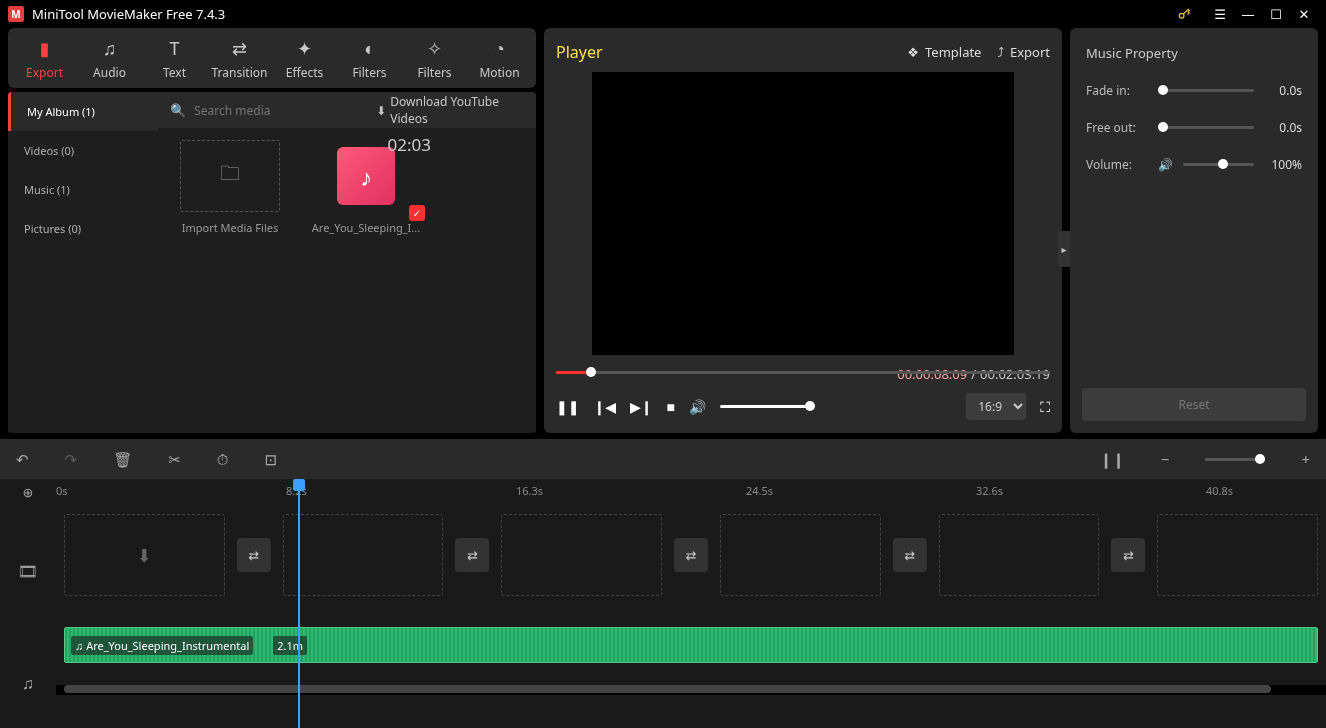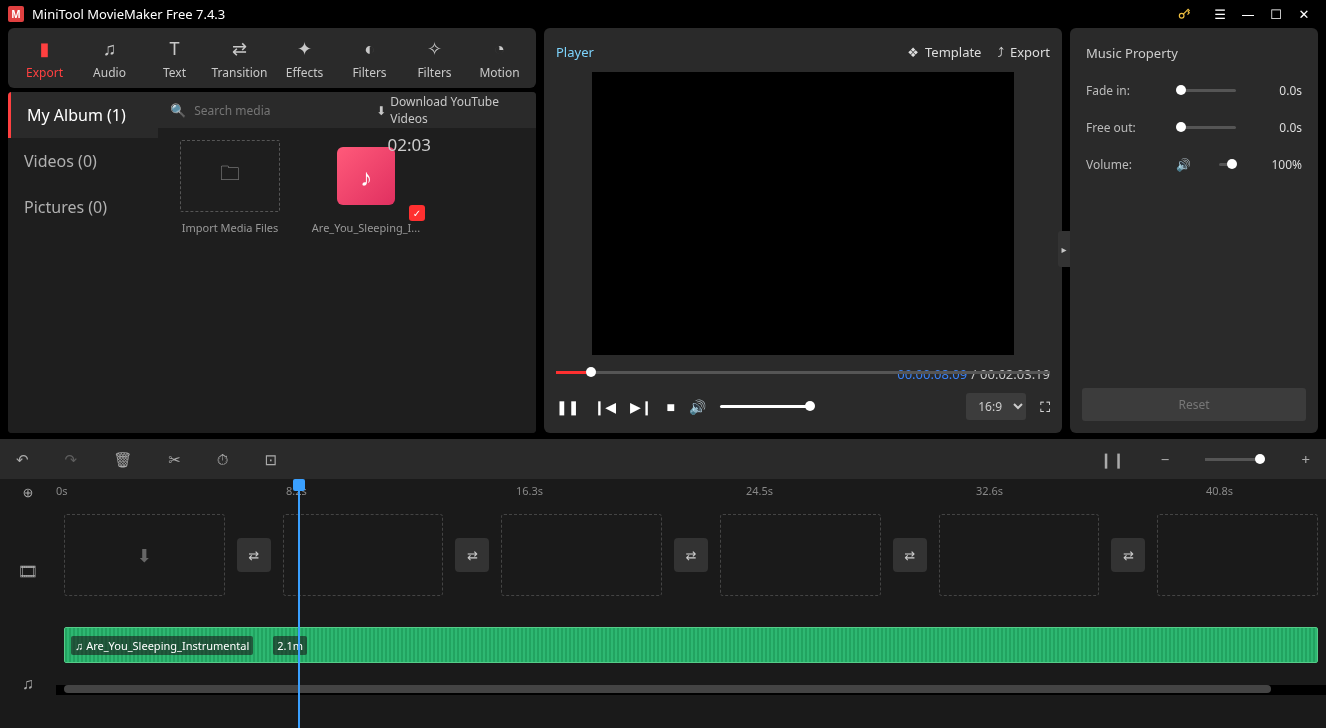--- a/index.html
+++ b/index.html
@@ -10,53 +10,53 @@
 .titlebar .winbtn{width:28px;height:28px;display:flex;align-items:center;justify-content:center;cursor:pointer;color:#fff}
 .titlebar .key{color:#f0c040;margin-right:8px}
 .top{display:flex;gap:8px;padding:0 8px;height:405px}
 .left-pane{width:528px;display:flex;flex-direction:column}
 .tabs{height:60px;background:#2a2a2a;border-radius:6px;display:flex;align-items:center;padding:0 4px}
 .tab{flex:1;display:flex;flex-direction:column;align-items:center;justify-content:center;gap:4px;height:100%;cursor:pointer;font-size:12px;color:#c8c8c8}
 .tab.active{color:#ff4040}
 .tab .ticon{font-size:18px}
 .media-area{flex:1;display:flex;background:#1e1e1e;margin-top:4px;border-radius:4px;overflow:hidden}
 .sidebar{width:150px;background:#1e1e1e;display:flex;flex-direction:column}
-.side-item{padding:12px 16px;font-size:16px;cursor:pointer;color:#b0b0b0}
+.side-item{padding:12px 16px;font-size:11px;cursor:pointer;color:#b0b0b0}
 .side-item.active{background:#2a2a2a;color:#fff;border-left:3px solid #ff4040}
 .content{flex:1;background:#1e1e1e;display:flex;flex-direction:column}
 .searchbar{height:36px;display:flex;align-items:center;padding:0 12px;gap:8px;background:#2a2a2a}
 .searchbar input{background:transparent;border:none;color:#888;outline:none;flex:1;font-size:12px}
 .searchbar .ytlink{font-size:12px;color:#c8c8c8;cursor:pointer;display:flex;align-items:center;gap:4px}
 .thumbs{padding:12px;display:flex;gap:16px}
 .thumb{width:120px;display:flex;flex-direction:column;align-items:center;gap:8px;font-size:11px;color:#999}
 .thumb .box{width:100px;height:72px;border:1px dashed #555;display:flex;align-items:center;justify-content:center;border-radius:2px;font-size:20px;cursor:pointer}
 .thumb .music-box{width:58px;height:58px;background:linear-gradient(135deg,#ff5a7a,#e03060);border-radius:6px;display:flex;align-items:center;justify-content:center;font-size:24px;color:#fff;position:relative;margin:7px 0}
 .thumb .dur{position:absolute;top:-14px;right:-36px;font-size:17px;color:#ccc}
 .thumb .check{position:absolute;bottom:-16px;right:-30px;background:#ff3030;width:16px;height:16px;border-radius:3px;display:flex;align-items:center;justify-content:center;color:#fff;font-size:10px}
 .player-pane{flex:1;background:#2a2a2a;border-radius:6px;display:flex;flex-direction:column;padding:12px;min-width:0}
 .player-head{display:flex;align-items:center;height:24px;margin-bottom:8px}
-.player-head .title{flex:1;font-size:13px;color:#7dd3fc}
+.player-head .title{flex:1;font-size:16px;color:#fde047}
 .player-head .hbtn{display:flex;align-items:center;gap:6px;margin-left:16px;cursor:pointer;color:#ddd;font-size:13px}
 .video{flex:1;background:#000;margin:0 36px}
 .seekbar{height:14px;display:flex;align-items:center;margin-top:10px;position:relative}
 .seekbar .track{height:3px;background:#555;flex:1;position:relative}
 .seekbar .fill{height:3px;background:#ff3030;width:6%;position:absolute;left:0}
 .seekbar .knob{width:10px;height:10px;background:#fff;border-radius:50%;position:absolute;left:6%;top:-4px}
 .timebar{display:flex;justify-content:flex-end;align-items:center;font-size:13px;margin-top:-14px;margin-bottom:8px}
-.timebar .cur{color:#3b82f6}
+.timebar .cur{color:#fca5a5}
 .timebar .sep{margin:0 4px;color:#ccc}
 .controls{display:flex;align-items:center;gap:14px;height:30px}
 .controls .cbtn{cursor:pointer;color:#fff;font-size:14px}
 .controls .volslider{width:90px;height:3px;background:#fff;position:relative;border-radius:2px}
 .controls .volslider .vknob{width:10px;height:10px;background:#fff;border-radius:50%;position:absolute;right:-5px;top:-4px}
 .controls .spacer{flex:1}
 .controls select{background:#3c3c3c;border:none;color:#ccc;padding:4px 8px;border-radius:3px;font-size:12px}
 .prop-pane{width:248px;background:#2a2a2a;border-radius:6px;padding:16px;display:flex;flex-direction:column;gap:20px;position:relative}
 .prop-pane h3{font-size:13px;font-weight:normal;color:#ccc;}
-.prop-row{display:flex;align-items:center;gap:28px;font-size:12px}
+.prop-row{display:flex;align-items:center;gap:10px;font-size:12px}
 .prop-row .lbl{width:62px;color:#bbb}
 .prop-row .pslider{flex:1;height:3px;background:#555;position:relative;border-radius:2px}
 .prop-row .pslider .pknob{width:10px;height:10px;background:#fff;border-radius:50%;position:absolute;left:0;top:-4px}
 .prop-row .pslider.vol .pknob{left:50%}
 .prop-row .val{width:38px;text-align:right;color:#ddd}
 .prop-pane .reset{position:absolute;bottom:12px;right:12px;left:12px;text-align:center;padding:8px;background:#3c3c3c;color:#777;border-radius:3px;cursor:pointer;font-size:12px}
 .prop-pane .collapse{position:absolute;left:-12px;top:50%;background:#333;width:12px;height:36px;display:flex;align-items:center;justify-content:center;border-radius:3px 0 0 3px;font-size:10px;cursor:pointer}
 .timeline{height:290px;background:#1a1a1a;margin-top:6px;display:flex;flex-direction:column}
 .tl-toolbar{height:40px;background:#2a2a2a;display:flex;align-items:center;padding:0 16px;gap:36px}
 .tl-toolbar .tbtn{cursor:pointer;color:#aaa;font-size:15px}
@@ -135,20 +135,21 @@
         </div>
       <div class="tab">
           <span class="ticon">◔</span>
           <span>Motion</span>
         </div>
     </div>
     <div class="media-area">
       <div class="sidebar">
         <div class="side-item active">My Album (1)</div>
         <div class="side-item">Videos (0)</div>
+        <div class="side-item">Music (1)</div>
         <div class="side-item">Pictures (0)</div>
       </div>
       <div class="content">
         <div class="searchbar">
           <span>🔍</span>
           <input placeholder="Search media" style="">
           <span class="ytlink">
               <span>⬇</span>
               <span>Download YouTube Videos</span>
             </span>

